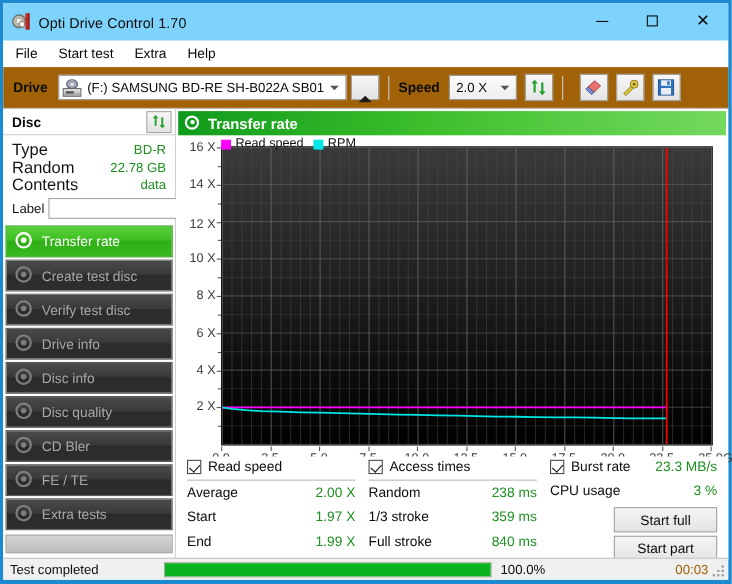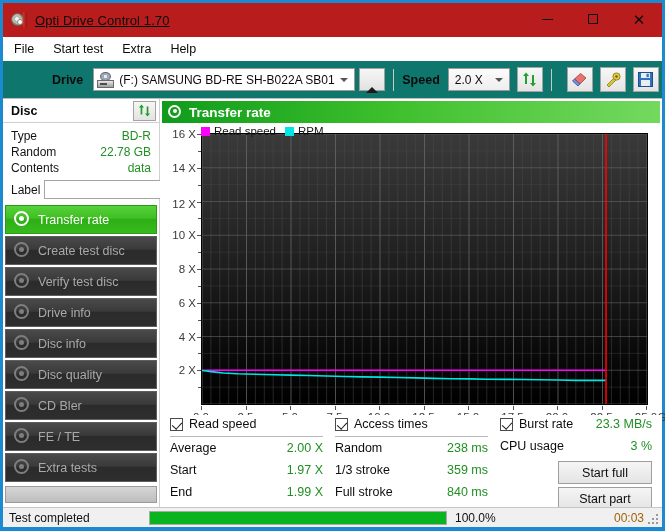--- a/index.html
+++ b/index.html
@@ -14,22 +14,22 @@
     position: absolute; left:0; top:0;
     width: 665px; height: 531px;
     background: #ffffff;
     border: 3px solid #1b8ad0;
     border-bottom-width: 4px;
   }
 
   
   .titlebar {
     position:absolute; left:0; top:0; width:659px; height:34px;
-    background:#b91c1c;
-    display:flex; align-items:center;text-decoration:underline;
+    background:#7dd3fc;
+    display:flex; align-items:center;
   }
   .titlebar .app-icon {
     width:16px; height:16px; margin-left:8px; margin-right:8px;
     position:relative; flex:none;
   }
   .titlebar .app-icon .disc {
     position:absolute; left:0; top:1px; width:13px; height:13px;
     border-radius:50%;
     background: radial-gradient(circle at 45% 45%, #f2f2ee 0 22%, #b9b9ae 23% 55%, #8e8e84 56% 100%);
     border:1px solid #6d6d63;
@@ -59,22 +59,22 @@
     position:absolute; left:0; top:34px; width:659px; height:24px;
     display:flex; align-items:center; background:#fff;
   }
   .menuitem {
     padding:3px 8px; font-size:12.5px; color:#0b0b0b; margin-left:3px;
   }
 
   
   .toolbar {
     position:absolute; left:0; top:58px; width:659px; height:38px;
-    background:#0f766e; border-bottom:1px solid #bdbdbd;
-    display:flex; align-items:center;padding-left:40px;
+    background:#a16207; border-bottom:1px solid #bdbdbd;
+    display:flex; align-items:center;
   }
   .tb-label { font-weight:bold; font-size:12.5px; color:#0b0b0b; }
   .drive-combo {
     height:23px; width:262px; background:#fff; border:1px solid #9a9a9a;
     display:flex; align-items:center; margin-left:10px; position:relative;
   }
   .drive-combo .drv-icon {
     width:18px; height:16px; margin-left:3px; margin-right:4px; position:relative; flex:none;
   }
   .drv-icon .body {
@@ -131,21 +131,21 @@
     display:flex; align-items:center; justify-content:space-between;
     padding:0 3px 0 8px;
   }
   .disc-head .t { font-weight:bold; font-size:12.5px; color:#0b0b0b; }
   .refresh-btn {
     width:23px;height:20px;background:linear-gradient(to bottom,#f6f6f6,#e3e3e3);
     border:1px solid #a3a3a3; display:flex;align-items:center;justify-content:center;
   }
   .disc-info { padding:5px 8px 0 8px; }
   .inforow { display:flex; justify-content:space-between; align-items:center; height:16px; }
-  .inforow .k { font-size:12px; color:#131313; }
+  .inforow .k { font-size:15px; color:#131313; }
   .inforow .v { font-size:12px; color:#1f9022; font-weight:500; }
   .labelrow { display:flex; align-items:center; margin-top:3px; gap:4px; }
   .labelrow .k { font-size:12px; color:#131313; width:43px; }
   .label-input {
     flex:1; height:19px; border:1px solid #a5a5a5; background:#fff;
     font-family:"Liberation Sans", sans-serif; font-size:11px; padding:0 3px; color:#111;
   }
   .label-btn {
     width:22px; height:21px; background:linear-gradient(to bottom,#f6f6f6,#e2e2e2);
     border:1px solid #a3a3a3; display:flex; align-items:center; justify-content:center;

